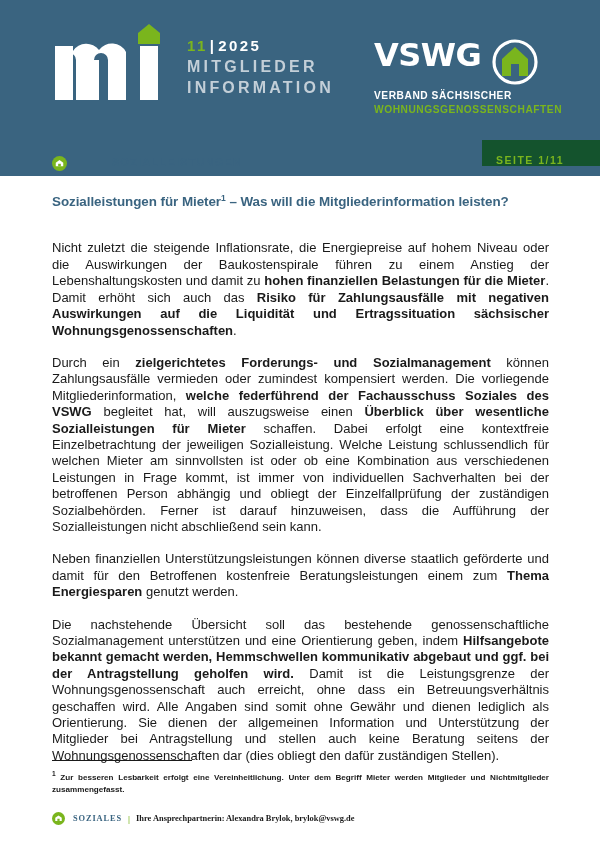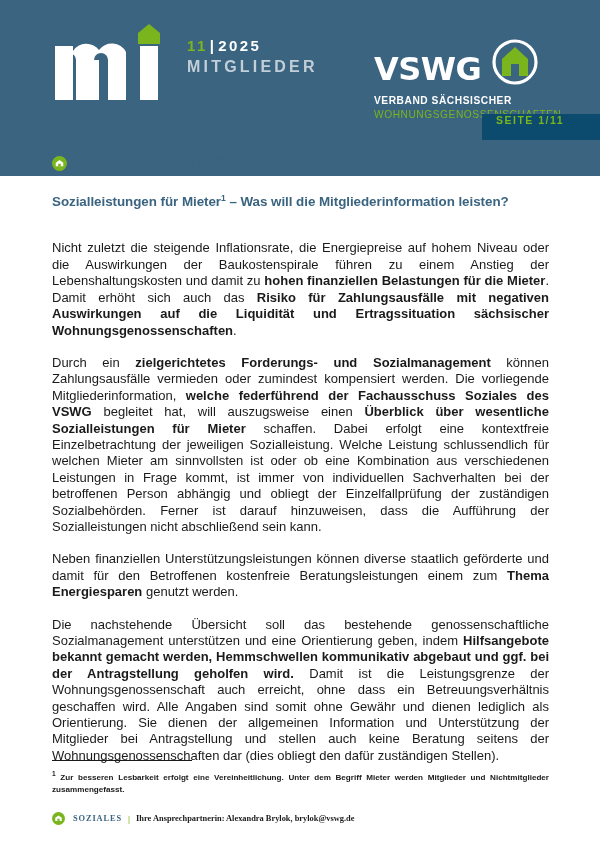--- a/index.html
+++ b/index.html
@@ -62,60 +62,60 @@
   }
 
   
   .vswg-block {
     position: absolute;
     left: 374px; top: 38px;
     width: 176px;
   }
   .vswg-top {
     display: flex;
-    align-items: flex-end;
+    align-items: flex-start;
   }
   .vswg-word {
     color: #ffffff;
     font-family: "DejaVu Sans", sans-serif;
     font-size: 32px;
     font-weight: bold;
     letter-spacing: -0.5px;
     line-height: 34px;
   }
   .vswg-mark {
     margin-left: 10px;
     width: 48px; height: 48px;
   }
   .vswg-sub1 {
     color: #ffffff;
     font-size: 10.2px;
     font-weight: bold;
     letter-spacing: 0.55px;
     line-height: 14px;
-    margin-top: 8px;
+    margin-top: 3px;
     white-space: nowrap;
   }
   .vswg-sub2 {
     color: #7ab51d;
     font-size: 10.2px;
-    font-weight: normal;
+    font-weight: bold;
     letter-spacing: 0.55px;
     line-height: 14px;
     white-space: nowrap;
   }
 
   
   .page-tab {
     position: absolute;
-    right: 0; top: 114px;
+    right: 0; top: 140px;
     width: 118px; height: 26px;
-    background: #0c4a6e;
-    display: flex;
-    align-items: flex-start;
+    background: #14532d;
+    display: flex;
+    align-items: flex-end;
   }
   .page-tab span {
     color: #7ab51d;
     font-size: 10.5px;
     font-weight: bold;
     letter-spacing: 1.5px;
     padding-left: 14px;
   }
 
   
@@ -228,20 +228,21 @@
 
           <path fill="#7ab51d" d="M94,0 l11,9 v11 h-22 v-11 z"></path>
         </svg>
       </div>
 
       <div class="mi-meta">
         <div class="mi-issue">
           <span class="month">11</span><span class="sep">|</span><span class="year">2025</span>
         </div>
         <div class="mi-word">MITGLIEDER</div>
+        <div class="mi-word">INFORMATION</div>
       </div>
     </div>
 
     <div class="vswg-block">
       <div class="vswg-top">
         <div class="vswg-word">VSWG</div>
         <svg class="vswg-mark" viewBox="0 0 48 48">
           <circle cx="24" cy="24" r="21" fill="none" stroke="#ffffff" stroke-width="3.2"></circle>
           <path fill="#7ab51d" d="M24,9 L37,21 L37,38 L11,38 L11,21 Z"></path>
           <path fill="#3a6480" d="M20,26 h8 v12 h-8 z"></path>

